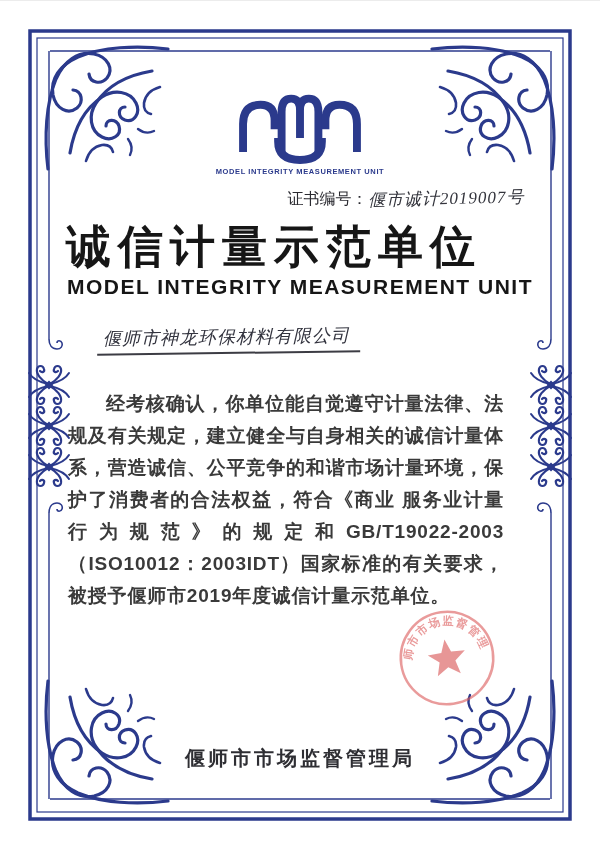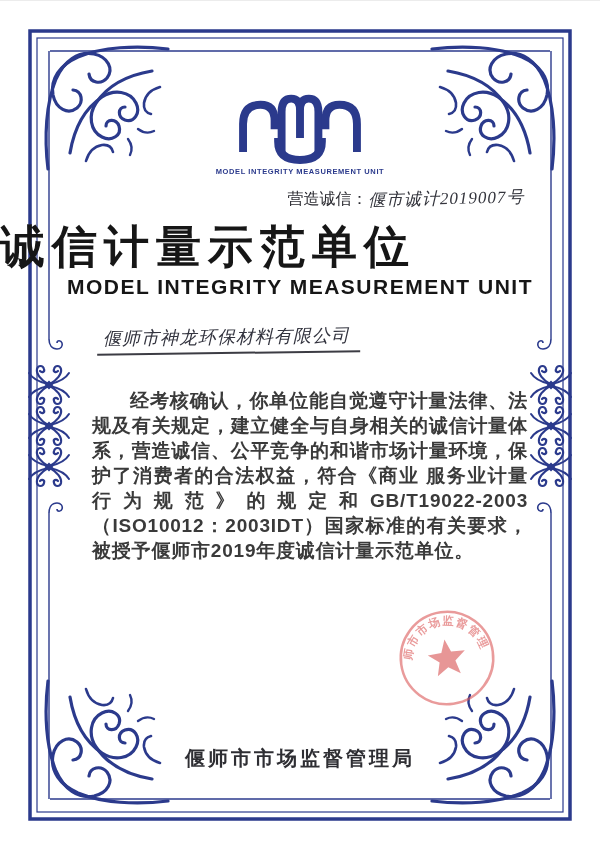--- a/index.html
+++ b/index.html
@@ -17,37 +17,37 @@
   }
   .cert-no{
     position:absolute;top:186px;right:76px;font-size:16px;color:#2a2a30;
     font-family:"Liberation Serif",serif;white-space:nowrap;
   }
   .cert-no .hand{
     font-style:italic;font-size:17px;letter-spacing:1px;color:#33343c;
     display:inline-block;transform:rotate(-1.2deg);
   }
   .title-zh{
-    position:absolute;left:0;top:216px;width:482px;text-align:left;
+    position:absolute;left:0;top:216px;width:482px;text-align:right;
     font-family:"Liberation Serif","DejaVu Serif",serif;font-weight:900;
     font-size:45px;letter-spacing:7px;color:#161616;white-space:nowrap;
   }
   .title-en{
     position:absolute;left:0;top:274px;width:600px;text-align:center;
     font-weight:bold;font-size:21px;letter-spacing:1.5px;color:#161616;white-space:nowrap;
   }
   .company{
     position:absolute;left:97px;top:324px;font-size:18px;color:#33343f;
     font-family:"Liberation Serif","DejaVu Serif",serif;font-style:italic;
     border-bottom:2px solid #3c3c44;padding:0 10px 3px 6px;
     transform:rotate(-0.8deg);letter-spacing:1px;white-space:nowrap;
   }
   .body-text{
-    position:absolute;left:92px;top:368px;width:436px;
-    font-size:19px;line-height:25px;letter-spacing:.8px;color:#3a3a3a;
+    position:absolute;left:68px;top:368px;width:436px;
+    font-size:19px;line-height:32px;letter-spacing:.8px;color:#3a3a3a;
     font-weight:600;text-align:justify;text-indent:2em;
   }
   .issuer-label{
     position:absolute;left:308px;top:646px;font-size:16.5px;font-weight:600;
     color:#39393f;letter-spacing:1.5px;white-space:nowrap;
   }
   .seal{position:absolute;left:388px;top:598px;width:118px;height:118px;opacity:.62;}
   .org-name{
     position:absolute;left:0;top:744px;width:600px;text-align:center;
     font-size:20px;font-weight:600;letter-spacing:3px;color:#2e2e33;white-space:nowrap;
@@ -120,21 +120,21 @@
         <path d="M85,40 Q85,27 95,27 Q106,27 106,42 V88"></path>
         <path d="M20,88 V56 Q20,34 40,34 Q56,34 56,52 V62"></path>
         <path d="M150,88 V56 Q150,34 130,34 Q114,34 114,52 V62"></path>
         <path d="M60,72 V76 Q60,97 85,97 Q110,97 110,76 V72"></path>
       </g>
     </svg>
     <div class="logo-caption">MODEL INTEGRITY MEASUREMENT UNIT</div>
   </div>
 
   <div class="cert-no">
-    <span>营造诚信：</span><span class="hand">偃市诚计2019007号</span>
+    <span>证书编号：</span><span class="hand">偃市诚计2019007号</span>
   </div>
 
   <div class="title-zh">诚信计量示范单位</div>
   <div class="title-en">MODEL INTEGRITY MEASUREMENT UNIT</div>
 
   <div class="company">偃师市神龙环保材料有限公司</div>
 
   <p class="body-text">经考核确认，你单位能自觉遵守计量法律、法规及有关规定，建立健全与自身相关的诚信计量体系，营造诚信、公平竞争的和谐市场计量环境，保护了消费者的合法权益，符合《商业 服务业计量行为规范》的规定和GB/T19022-2003（ISO10012：2003IDT）国家标准的有关要求，被授予偃师市2019年度诚信计量示范单位。</p>
 
 

